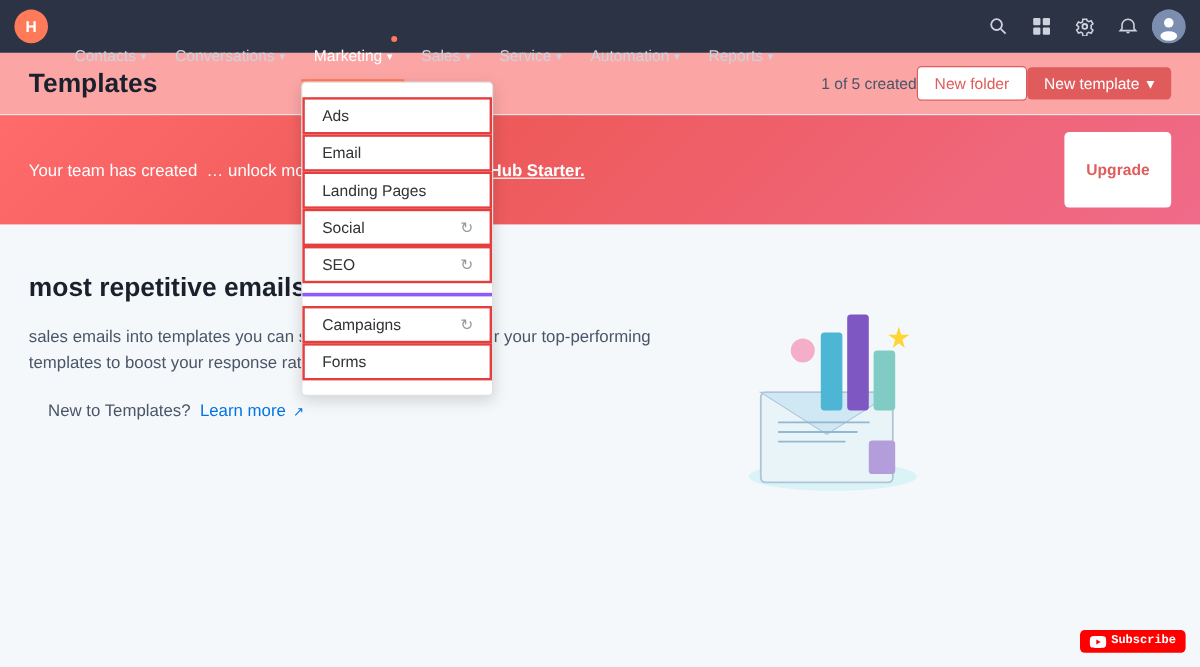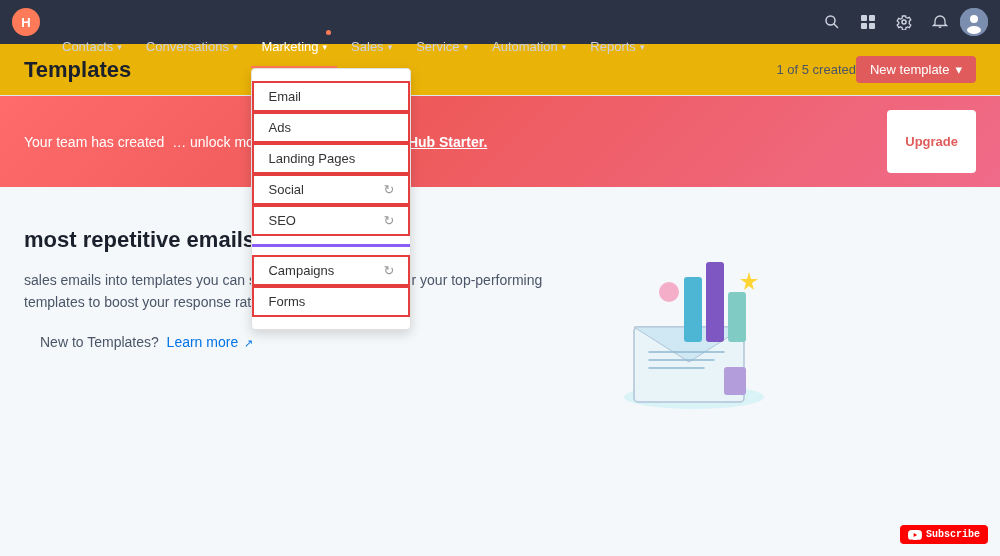--- a/index.html
+++ b/index.html
@@ -111,21 +111,21 @@
     .dropdown-item.highlighted {
       border: 2px solid #e53e3e;
     }
     .dropdown-item .refresh-icon {
       color: #999;
       font-size: 13px;
     }
 
     
     .page-header {
-      background: #eab308;
+      background: #fca5a5;
       border-bottom: 1px solid #e2e8f0;
       padding: 0 24px;
       height: 52px;
       display: flex;
       align-items: center;
       justify-content: space-between;
     }
 
     .page-title {
       font-size: 22px;
@@ -282,24 +282,24 @@
       <span class="chevron">▾</span>
     </div>
     <div class="nav-item active" style="position:relative;">
       <span>Marketing</span>
       <span class="chevron">▾</span>
       <span style="position:absolute;top:6px;right:6px;width:5px;height:5px;background:#ff7a59;border-radius:50%;"></span>
 
       <div class="dropdown-menu">
         <div class="dropdown-section">
           <div class="dropdown-item highlighted">
+            <span>Ads</span>
+          </div>
+          <div class="dropdown-item highlighted">
             <span>Email</span>
-          </div>
-          <div class="dropdown-item highlighted">
-            <span>Ads</span>
           </div>
           <div class="dropdown-item highlighted">
             <span>Landing Pages</span>
           </div>
           <div class="dropdown-item highlighted">
             <span>Social</span>
             <span class="refresh-icon">↻</span>
           </div>
           <div class="dropdown-item highlighted">
             <span>SEO</span>
@@ -371,20 +371,21 @@
           </svg>
       </div>
     </div>
   </nav>
 </div>
 
 <div class="page-header">
   <h1 class="page-title">Templates</h1>
   <div class="header-right">
     <span class="created-count">1 of 5 created</span>
+    <button class="btn-new-folder">New folder</button>
     <button class="btn-new-template">
       <span>New template</span>
       <span>▾</span>
     </button>
   </div>
 </div>
 
 <div class="upgrade-banner">
   <span class="banner-text">
     <span>Your team has created</span>

